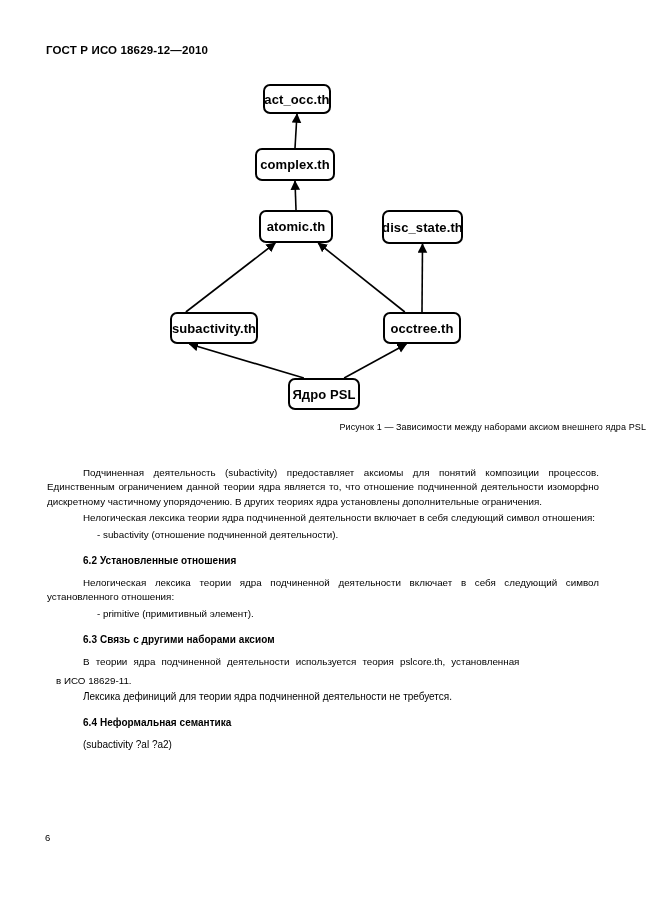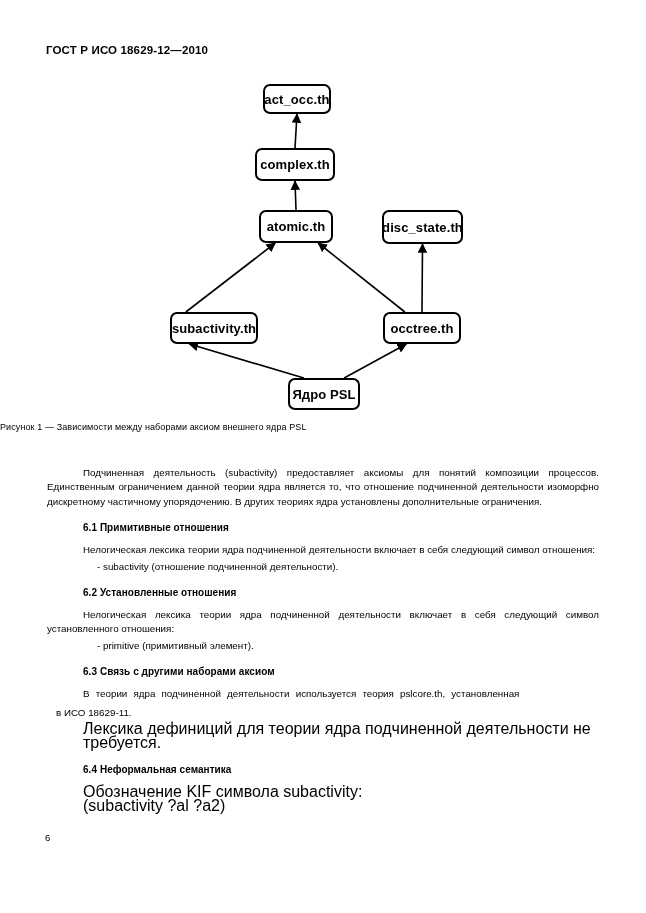--- a/index.html
+++ b/index.html
@@ -59,21 +59,21 @@
     font-weight: bold;
     letter-spacing: 0.1px;
     color: #000;
     white-space: nowrap;
   }
   .fig-caption {
     position: absolute;
     left: 0;
     top: 422px;
     width: 646px;
-    text-align: left;
+    text-align: right;
     font-size: 9px;
     color: #000;
     letter-spacing: 0.1px;
   }
 
   
   .content {
     position: absolute;
     left: 47px;
     top: 466px;
@@ -109,21 +109,21 @@
   }
   p.para.indent { text-indent: 36px; }
   p.bullet {
     font-size: 9.8px;
     line-height: 14.4px;
     margin: 0 0 2px 0;
     padding-left: 50px;
     color: #000;
   }
   p.plain {
-    font-size: 16px;
+    font-size: 10px;
     line-height: 14.4px;
     margin: 0;
     padding-left: 36px;
     color: #000;
   }
   p.spaced {
     font-size: 9.8px;
     line-height: 14.4px;
     margin: 0 0 4px 0;
     color: #000;
@@ -197,21 +197,20 @@
       </div>
   </div>
 
   <div class="fig-caption">Рисунок  1 —  Зависимости между наборами аксиом внешнего ядра PSL</div>
 
   <div class="content">
 
 
     <p class="para indent">Подчиненная деятельность (subactivity) предоставляет аксиомы для понятий композиции процессов. Единственным ограничением данной теории ядра является то, что отношение подчиненной деятельности изоморфно дискретному частичному упорядочению. В других теориях ядра установлены дополнительные ограничения.</p>
 
-    <h3 class="subsec">6.1 Примитивные отношения</h3>
 
     <p class="para indent">Нелогическая лексика теории ядра подчиненной деятельности включает в себя следующий символ отношения:</p>
 
     <p class="bullet">- subactivity (отношение подчиненной деятельности).</p>
 
     <h3 class="subsec">6.2 Установленные отношения</h3>
 
     <p class="para indent">Нелогическая лексика теории ядра подчиненной деятельности включает в себя следующий символ установленного отношения:</p>
 
     <p class="bullet">- primitive (примитивный элемент).</p>
@@ -220,21 +219,20 @@
 
     <p class="spaced">В  теории  ядра  подчиненной  деятельности  используется  теория  pslcore.th,  установленная</p>
 
     <p class="spaced-cont">в ИСО 18629-11.</p>
 
     <p class="plain">Лексика дефиниций для теории ядра подчиненной деятельности не требуется.</p>
 
     <h3 class="subsec">6.4 Неформальная семантика</h3>
 
 
-    <p class="plain">Обозначение KIF символа subactivity:</p>
 
     <p class="plain">(subactivity ?al ?a2)</p>
 
   </div>
 
   <div class="page-number">6</div>
 
 </div>
 
 </body></html>

